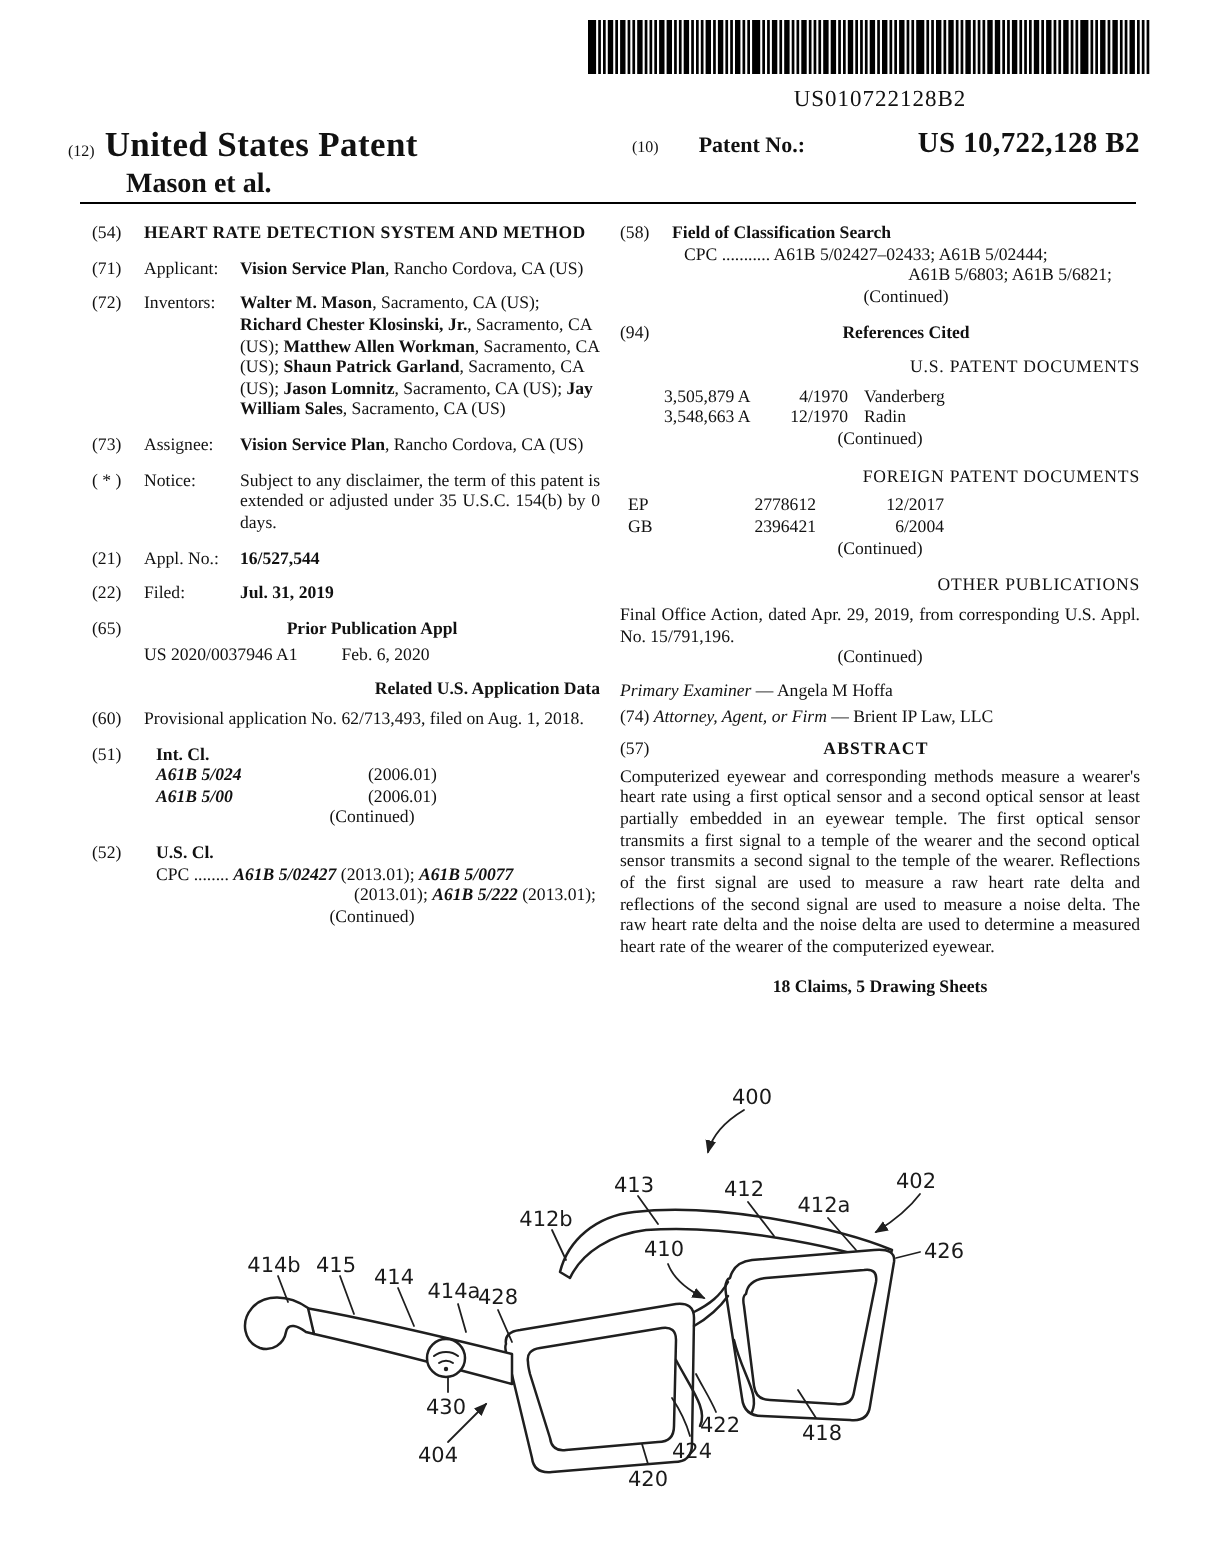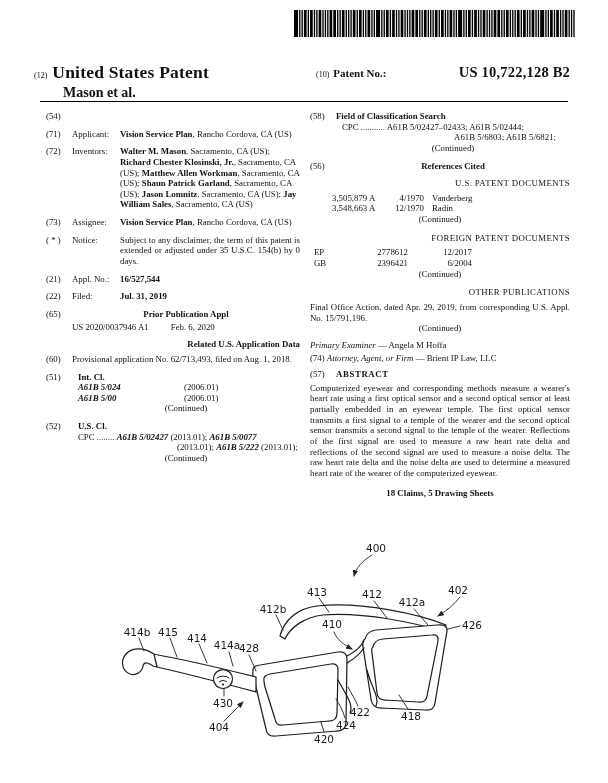--- a/index.html
+++ b/index.html
@@ -16,21 +16,21 @@
   .barcode-wrap{position:absolute;left:294px;top:10px;width:292px;height:44px;text-align:center;}
   .barcode-text{font-size:11.5px;letter-spacing:0.5px;margin-top:1px;}
 
   
   .hdr-left{position:absolute;left:34px;top:62px;width:250px;}
   .hdr-title-row{display:flex;align-items:baseline;}
   .hdr-kind{font-size:8px;margin-right:5px;}
   .hdr-title{font-size:17.5px;font-weight:700;letter-spacing:0.2px;}
   .hdr-inventor{font-size:14px;font-weight:700;margin:2px 0 0 29px;}
   .hdr-right{position:absolute;left:316px;top:64px;width:254px;}
-  .hdr-row{display:flex;align-items:baseline;margin-bottom:1px;}
+  .hdr-row{display:flex;align-items:baseline;margin-bottom:1px;gap:16px;}
   .hdr-num{font-size:8px;margin-right:4px;}
   .hdr-lbl{font-size:11px;font-weight:700;}
   .hdr-val{font-size:14.5px;font-weight:700;margin-left:auto;letter-spacing:0.2px;}
   .hdr-val2{font-size:12px;font-weight:700;margin-left:auto;}
   .hrule{position:absolute;left:40px;top:101px;width:528px;border-top:1.7px solid #000;}
 
   
   .col{position:absolute;top:111px;font-size:8.8px;line-height:1.21;}
   .col-left{left:46px;width:254px;}
   .col-right{left:310px;width:260px;}
@@ -59,21 +59,21 @@
   .fcc{flex:0 0 36px;}
   .fno{flex:0 0 58px;text-align:right;}
   .fdate{flex:0 0 64px;text-align:right;}
   .mb2{margin-bottom:2px;}
   .mb4{margin-bottom:4px;text-align:right;}
   .mb6{margin-bottom:6px;}
   .abstract{margin-top:3px;}
   .claims{margin-top:9px;font-weight:700;}
   .abs-head{display:flex;margin-bottom:2px;}
   .abs-head .sec-num{flex:0 0 26px;}
-  .abs-head .abs-title{flex:1;font-weight:700;letter-spacing:0.6px;padding-right:30px;}
+  .abs-head .abs-title{flex:1;text-align:center;font-weight:700;letter-spacing:0.6px;padding-right:30px;}
 
   
   .figure-wrap{position:absolute;left:40px;top:535px;width:530px;height:246px;}
   .fig-label{font-family:"DejaVu Sans", sans-serif;font-size:10.5px;fill:#1a1a1a;}
   .fig-stroke{fill:none;stroke:#1f1f1f;stroke-width:1.25;stroke-linecap:round;stroke-linejoin:round;}
   .fig-shape{fill:#ffffff;stroke:#1f1f1f;stroke-width:1.25;stroke-linejoin:round;}
   .fig-leader{fill:none;stroke:#1f1f1f;stroke-width:0.9;stroke-linecap:round;}
 </style>
 </head>
 <body>
@@ -170,20 +170,21 @@
       <rect x="256.05" y="0" width="2.70" height="27" fill="#000"></rect>
       <rect x="259.80" y="0" width="1.35" height="27" fill="#000"></rect>
       <rect x="262.20" y="0" width="2.70" height="27" fill="#000"></rect>
       <rect x="265.95" y="0" width="1.35" height="27" fill="#000"></rect>
       <rect x="268.35" y="0" width="1.35" height="27" fill="#000"></rect>
       <rect x="270.75" y="0" width="2.70" height="27" fill="#000"></rect>
       <rect x="274.50" y="0" width="1.35" height="27" fill="#000"></rect>
       <rect x="276.90" y="0" width="1.35" height="27" fill="#000"></rect>
       <rect x="279.30" y="0" width="1.35" height="27" fill="#000"></rect>
     </svg>
+  <div class="barcode-text">US010722128B2</div>
 </div>
 
 <div class="hdr-left">
   <div class="hdr-title-row">
     <span class="hdr-kind">(12)</span>
     <span class="hdr-title">United States Patent</span>
   </div>
   <div class="hdr-inventor">Mason et al.</div>
 </div>
 <div class="hdr-right">
@@ -192,20 +193,21 @@
     <span class="hdr-lbl">Patent No.:</span>
     <span class="hdr-val">US 10,722,128 B2</span>
   </div>
 </div>
 <div class="hrule"></div>
 
 <div class="col col-left">
 
   <div class="sec">
     <span class="sec-num">(54)</span>
+    <div class="sec-body title54">HEART RATE DETECTION SYSTEM AND METHOD</div>
   </div>
 
   <div class="sec">
     <span class="sec-num">(71)</span>
     <div class="sec-body kv">
       <span class="kv-lbl">Applicant:</span>
       <span class="kv-val"><span class="seg-b">Vision Service Plan</span>, Rancho Cordova, CA (US)</span>
     </div>
   </div>
 
@@ -300,21 +302,21 @@
     <span class="sec-num">(58)</span>
     <div class="sec-body">
       <div class="bold">Field of Classification Search</div>
       <div class="ind6">CPC ........... A61B 5/02427–02433; A61B 5/02444;</div>
       <div class="rightal" style="padding-right:14px;">A61B 5/6803; A61B 5/6821;</div>
       <div class="center">(Continued)</div>
     </div>
   </div>
 
   <div class="sec">
-    <span class="sec-num">(56)</span>
+    <span class="sec-num">(94)</span>
     <div class="sec-body center bold">References Cited</div>
   </div>
 
   <div class="center caps mb4">U.S. PATENT DOCUMENTS</div>
   <div class="usrow">
     <span class="usno">3,505,879 A</span>
     <span class="usdate">4/1970</span>
     <span class="usname">Vanderberg</span>
   </div>
   <div class="usrow">

